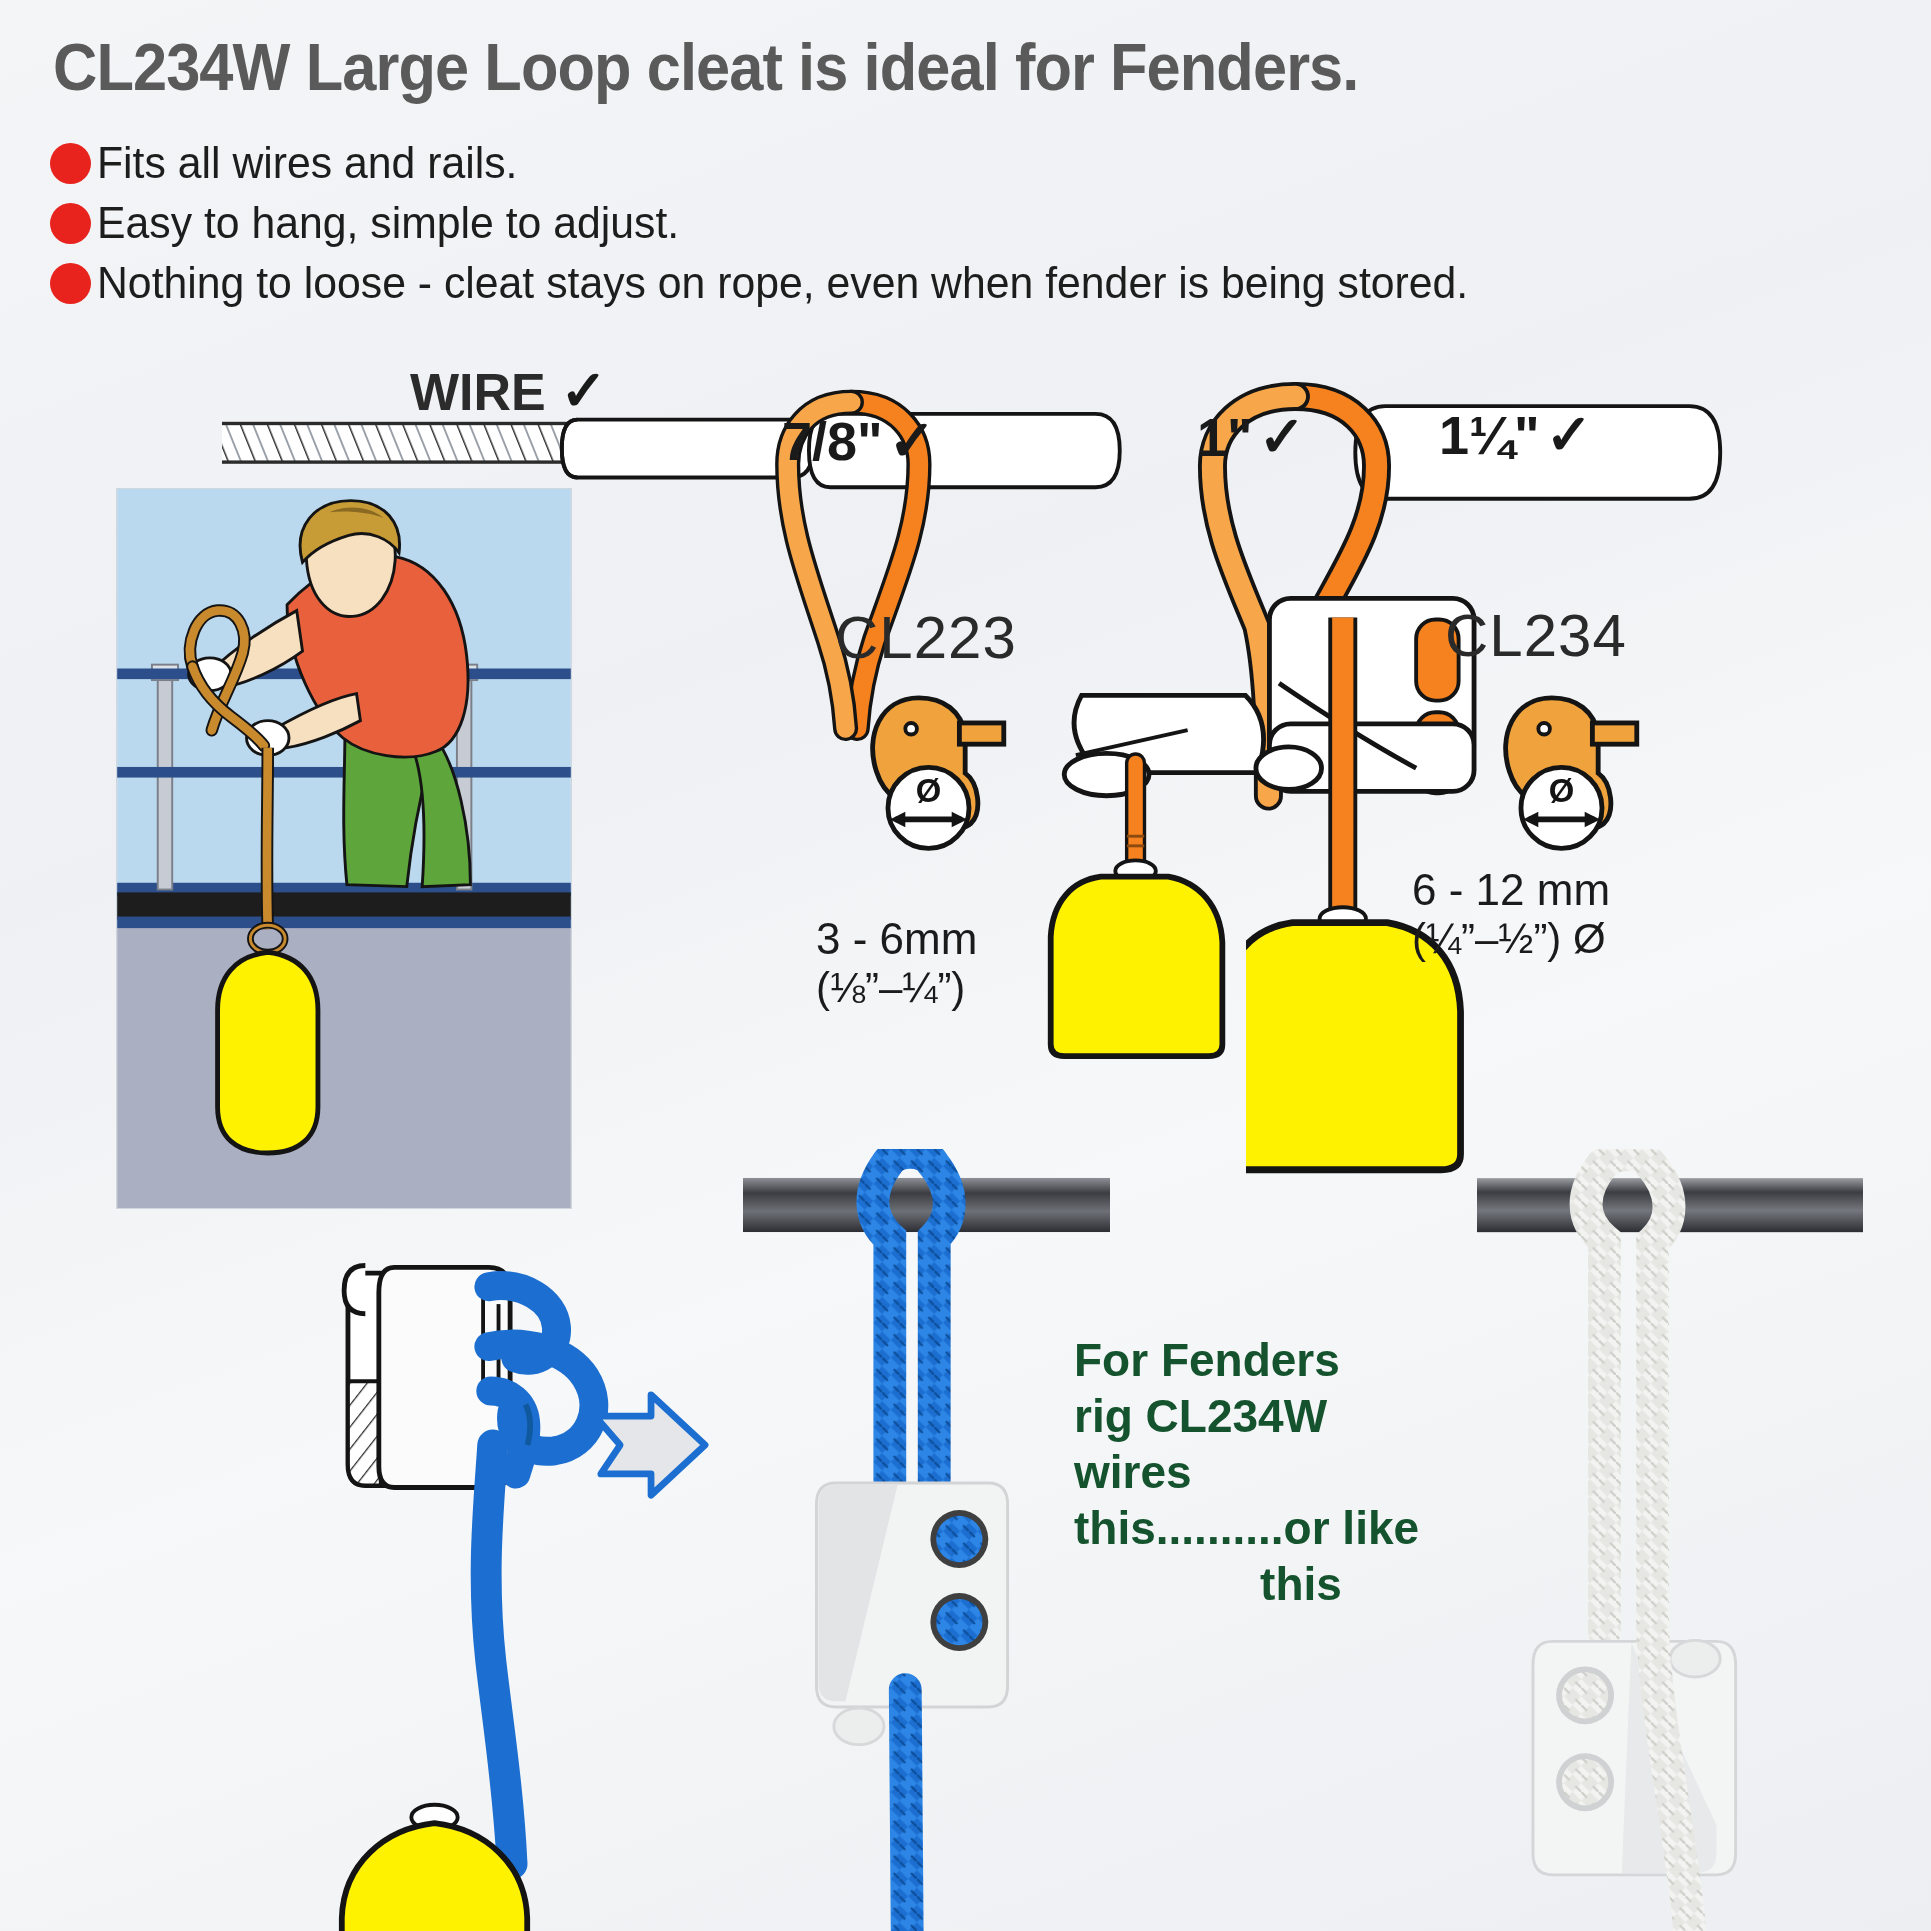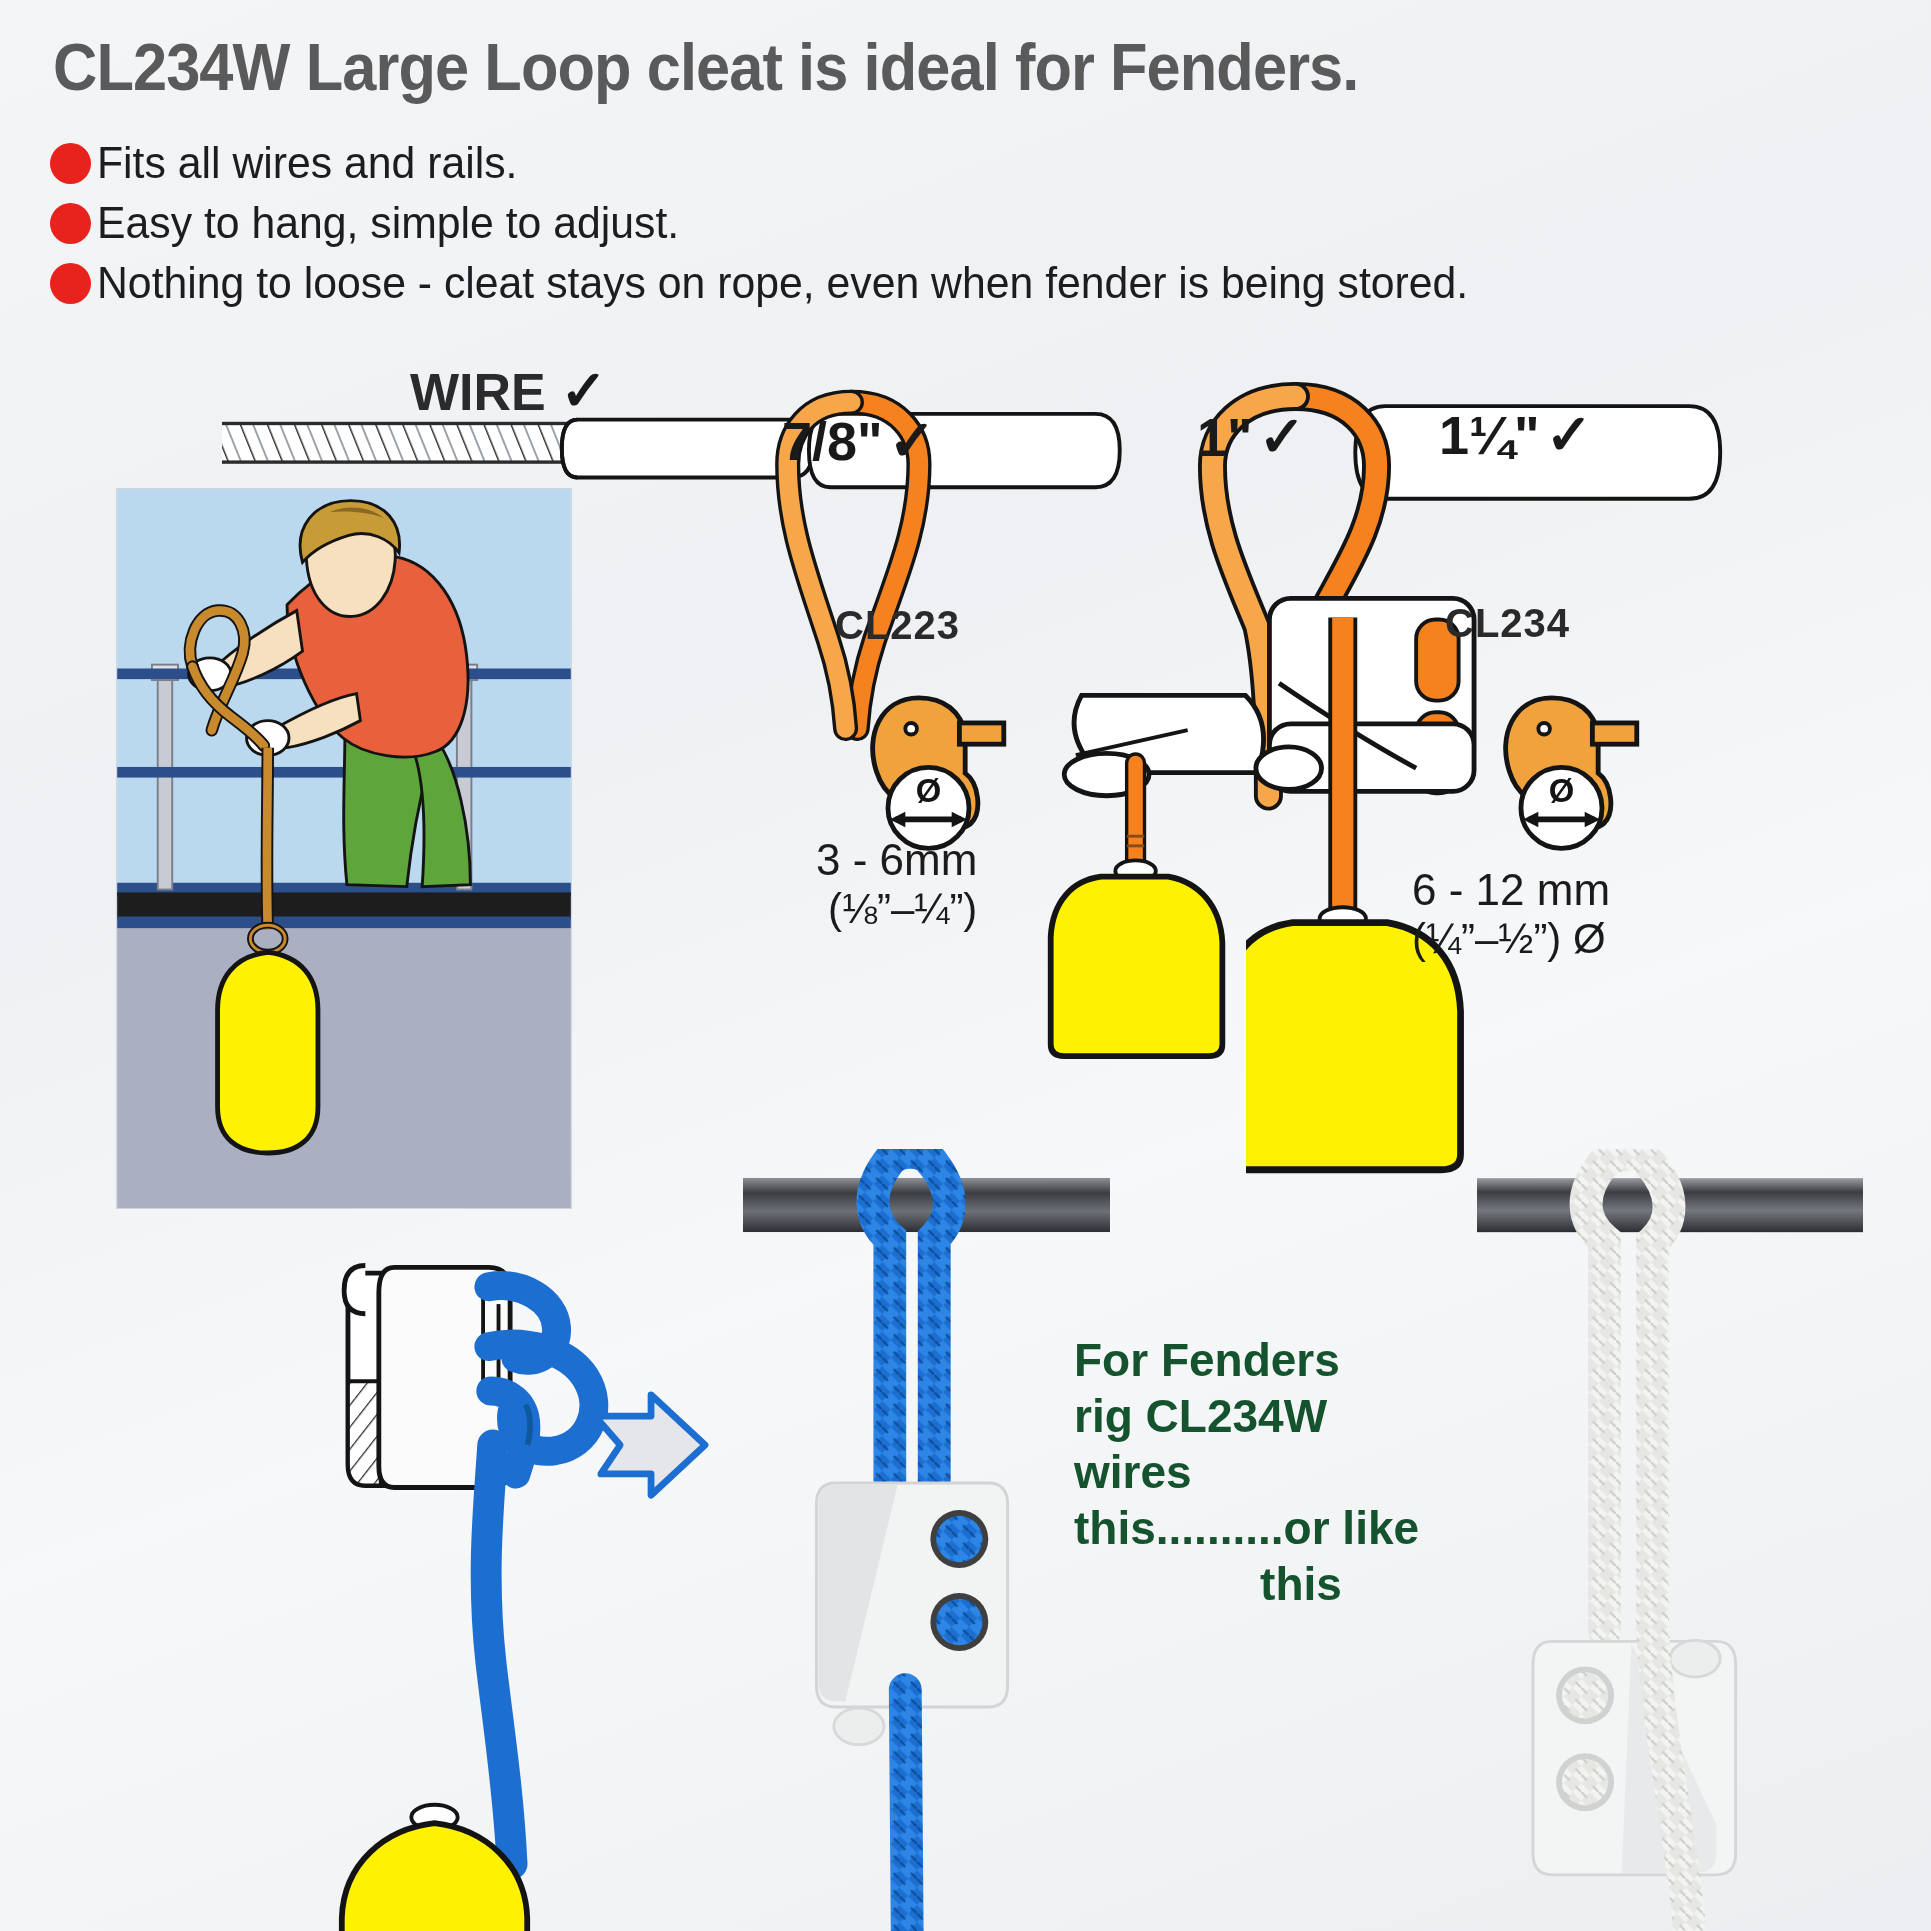--- a/index.html
+++ b/index.html
@@ -36,21 +36,21 @@
   #wire-label{left:410px;top:362px;font-size:52px;font-weight:bold;color:#2b2b2b;}
   .tick{font-size:56px;font-weight:bold;color:#1a1a1a;line-height:1;}
 
   
   .rail-size{
     font-size:54px;font-weight:bold;color:#1a1a1a;
     display:flex;align-items:center;gap:5.8px;white-space:nowrap;
   }
 
   
-  .part-name{font-size:40px;font-weight:bold;color:#2a2a2a;letter-spacing:1px;}
+  .part-name{font-size:60px;font-weight:normal;color:#2a2a2a;letter-spacing:1px;}
 
   
   .spec{font-size:44px;color:#1b1b1b;line-height:1.16;white-space:nowrap;}
   .spec .sub{font-size:42px;}
 
   
   #rig-copy{
     left:1074px;top:1332px;width:454px;
     font-size:46px;font-weight:bold;color:#14532d;line-height:1.22;
   }
@@ -201,21 +201,21 @@
              C128,126 124,96 110,86 L110,46 C106,22 88,8 62,8 Z" fill="#F0A33C" stroke="#141414" stroke-width="5"></path>
     <circle cx="54" cy="40" r="6" fill="#ffffff" stroke="#141414" stroke-width="4"></circle>
     <rect x="104" y="34" width="46" height="22" fill="#F0A33C" stroke="#141414" stroke-width="5"></rect>
     <circle cx="72" cy="122" r="42" fill="#ffffff" stroke="#141414" stroke-width="5"></circle>
     <text x="72" y="116" font-family="Liberation Sans, sans-serif" font-size="34" font-weight="bold" text-anchor="middle" fill="#141414">Ø</text>
     <line x1="38" y1="134" x2="106" y2="134" stroke="#141414" stroke-width="6"></line>
     <polygon points="32,134 48,126 48,142" fill="#141414"></polygon>
     <polygon points="112,134 96,126 96,142" fill="#141414"></polygon>
   </svg>
 
-  <div class="abs spec" style="left:816px;top:834px;text-align:right;">
+  <div class="abs spec" style="left:816px;top:913px;">
     <div>3 - 6mm</div>
     <div class="sub">(⅛”–¼”)</div>
   </div>
   <div class="abs spec" style="left:1412px;top:864px;">
     <div>6 - 12 mm</div>
     <div class="sub">(¼”–½”) Ø</div>
   </div>
 
   <svg class="abs" id="scene" viewBox="0 0 470 745">
 

